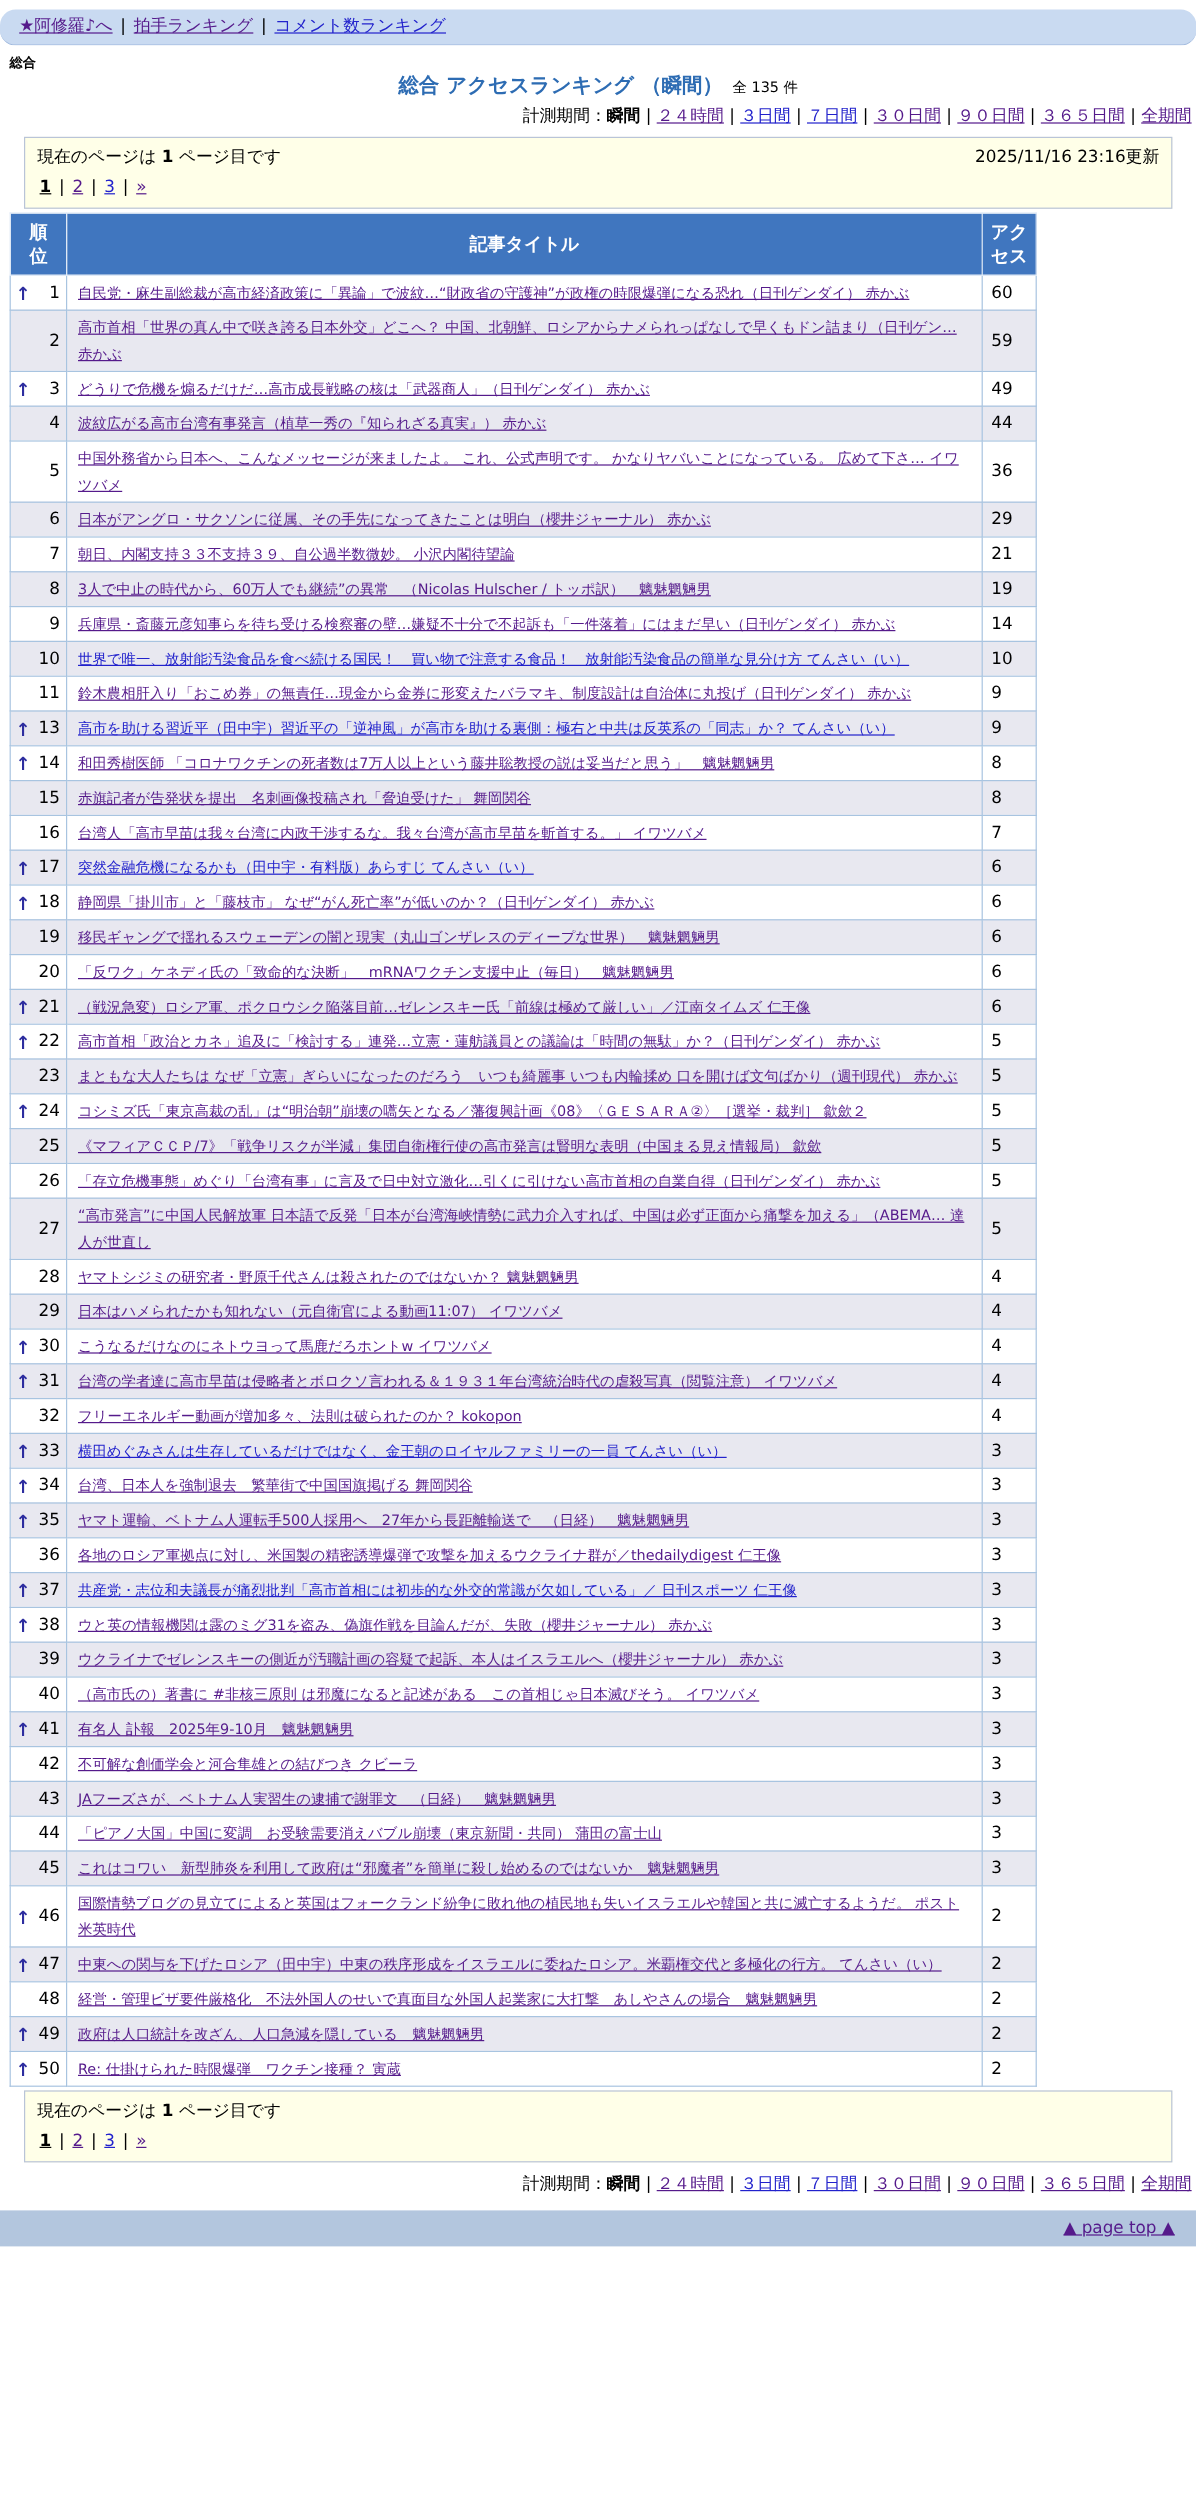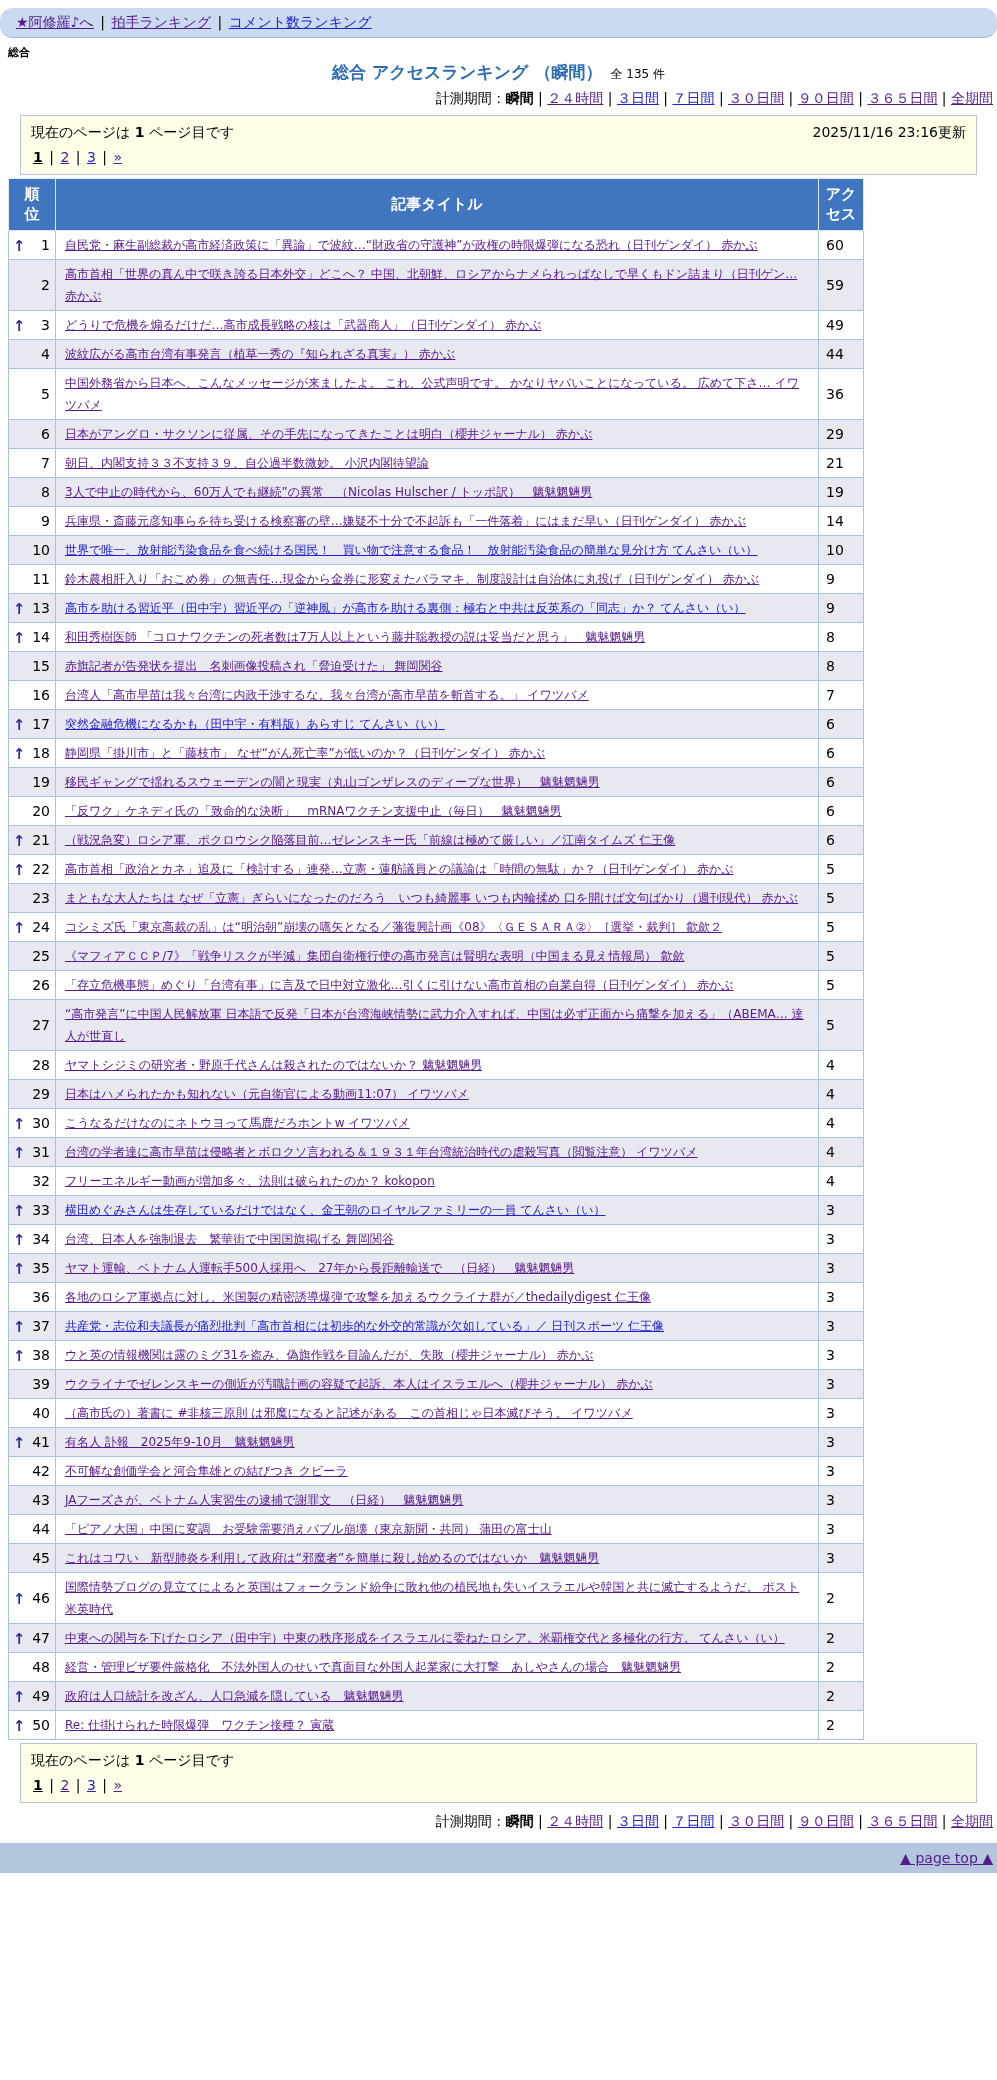--- a/index.html
+++ b/index.html
@@ -57,21 +57,21 @@
   tr:nth-child(even) td{background:#e8e8f0;}
   td.rank{padding:2px 5px 2px 4px;text-align:right;font-size:14px;}
   td.rank .arrow{float:left;color:#2d2d9f;font-weight:bold;font-size:15px;line-height:1;position:relative;top:2px;}
   td.title{padding:3px 9px;line-height:22px;font-size:12px;}
   td.access{padding:2px 4px 2px 7px;font-size:14px;}
 
   
   .footer-period{text-align:right;margin:6px 4px 0 0;line-height:24px;}
   .pagetop-bar{
     background:#b3c6de;height:30px;line-height:30px;
-    text-align:right;padding-right:4px;margin-top:10px;
+    text-align:right;padding-right:18px;margin-top:10px;
   }
 </style>
 </head>
 <body>
 
 <div class="topbar"><a class="lnk-visited">★阿修羅♪へ</a><span class="sep"> | </span><a class="lnk-visited">拍手ランキング</a><span class="sep"> | </span><a class="lnk-unvisited">コメント数ランキング</a></div>
 
 <div class="cat-label">総合</div>
 
 <div class="title-line">

